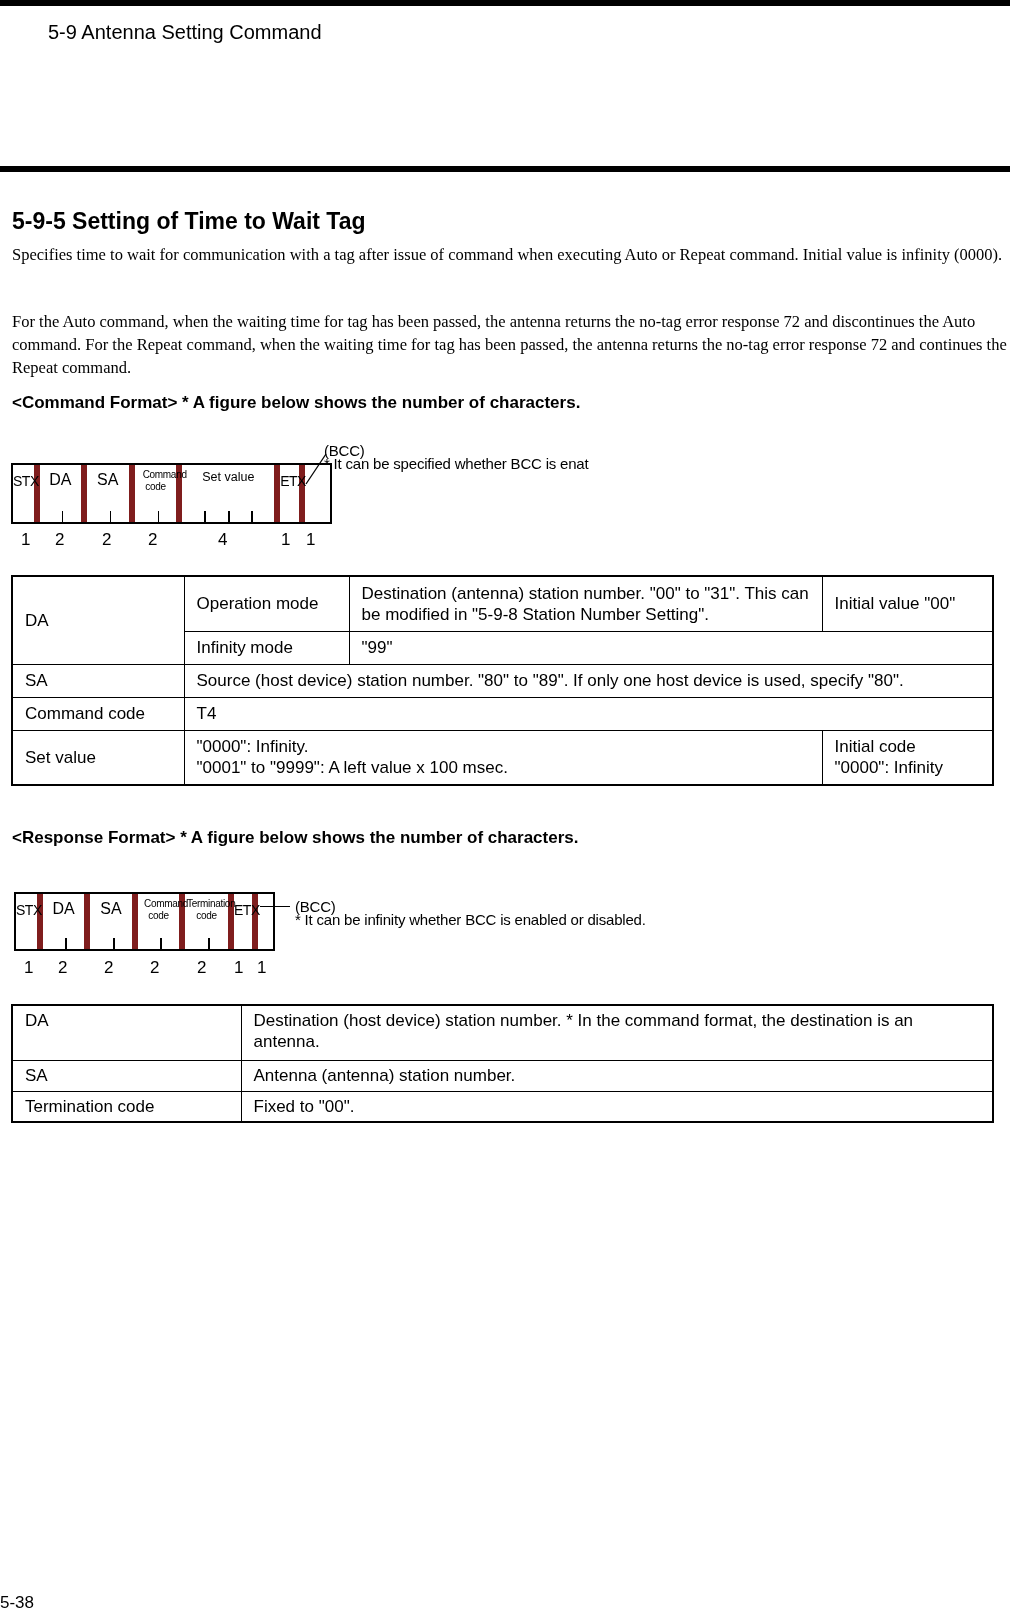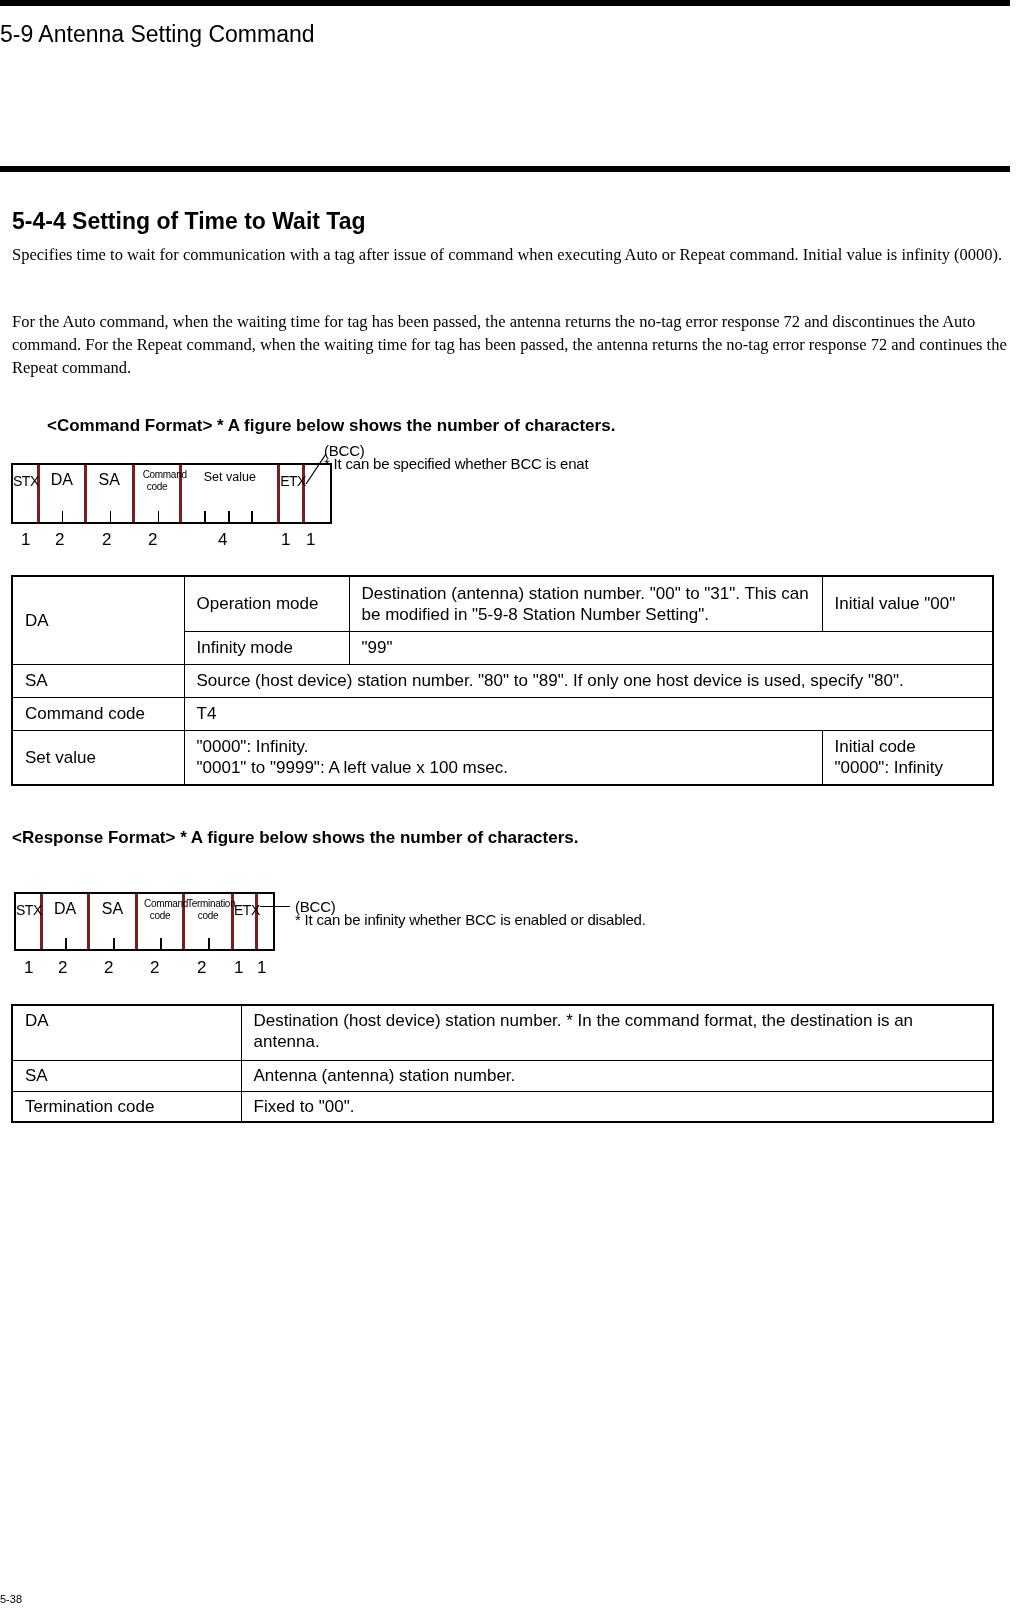--- a/index.html
+++ b/index.html
@@ -1,28 +1,28 @@
 <!DOCTYPE html>
 <html><head>
 <meta charset="utf-8">
 <style>
   html, body { margin:0; padding:0; background:#fff; }
   body { width:1029px; height:1623px; position:relative; overflow:hidden; color:#000;
          font-family:"Liberation Sans", sans-serif; }
   .rule { position:absolute; left:0; width:1010px; background:#000; }
   .abs { position:absolute; }
-  .header-title { left:0; top:21px; font-size:23px; }
-  .page-num { left:0; top:1593px; font-size:11px; }
+  .header-title { left:0; top:21px; font-size:20px;padding-left:48px; }
+  .page-num { left:0; top:1593px; font-size:17px; }
   .sec-title { left:12px; top:208px; font-size:23px; font-weight:bold; }
   .para { left:12px; width:1005px; font-family:"Liberation Serif", serif; font-size:16.5px; line-height:23px; }
   .fmt-title { left:12px; font-size:17px; font-weight:bold; }
 
   
   .frame { position:absolute; border:2px solid #000; display:flex; box-sizing:border-box; }
-  .cell { position:relative; border-right:3px solid #7f1d1d; box-sizing:border-box; text-align:center; }
+  .cell { position:relative; border-right:6px solid #7f1d1d; box-sizing:border-box; text-align:center; }
   .cell:last-child { border-right:none; }
   .cell .lbl { position:absolute; left:0; right:0; top:6px; font-size:16px; }
   .cell .lbl.small { font-size:10px; line-height:12px; top:4px; letter-spacing:-0.3px; }
   .cell .lbl.stx { font-size:14px; letter-spacing:-0.5px; top:8px; }
   .tick { position:absolute; bottom:0; width:1.5px; height:11px; background:#000; }
   .count { position:absolute; font-size:17px; }
   .bcc { position:absolute; font-size:15px; line-height:12px; letter-spacing:-0.2px; }
 
   
   table.spec { position:absolute; left:11px; border-collapse:collapse; font-size:17px; }
@@ -30,25 +30,25 @@
   table.spec { border:2px solid #000; }
   table.resp td { vertical-align:top; }
 </style>
 </head>
 <body>
 
 <div class="rule" style="top:0;height:6px;"></div>
 <div class="abs header-title">5-9 Antenna Setting Command</div>
 <div class="rule" style="top:166px;height:6px;"></div>
 
-<div class="abs sec-title">5-4-4  Setting of Time to Wait Tag</div>
+<div class="abs sec-title">5-9-5  Setting of Time to Wait Tag</div>
 <div class="abs para" style="top:243px;">Specifies time to wait for communication with a tag after issue of command when executing Auto or Repeat command.  Initial value is infinity (0000).</div>
 <div class="abs para" style="top:310px;">For the Auto command, when the waiting time for tag has been passed, the antenna returns the no-tag error response 72 and discontinues the Auto command.  For the Repeat command, when the waiting time for tag has been passed, the antenna returns the no-tag error response 72 and continues the Repeat command.</div>
 
-<div class="abs fmt-title" style="top:416px;margin-left:35px;">&lt;Command Format&gt;  * A figure below shows the number of characters.</div>
+<div class="abs fmt-title" style="top:393px;">&lt;Command Format&gt;  * A figure below shows the number of characters.</div>
 
 <div class="bcc" style="left:324px;top:445px;">(BCC)</div>
 <div class="bcc" style="left:324px;top:458px;">* It can be specified whether BCC is enat</div>
 <svg class="abs" style="left:300px;top:450px;" width="30" height="40">
     <line x1="26" y1="4" x2="6" y2="34" stroke="#000" stroke-width="1.3"></line>
   </svg>
 
 <div class="frame" style="left:11px;top:463px;width:321px;height:61px;">
   <div class="cell" style="width:27px;">
       <span class="lbl stx">STX</span>

